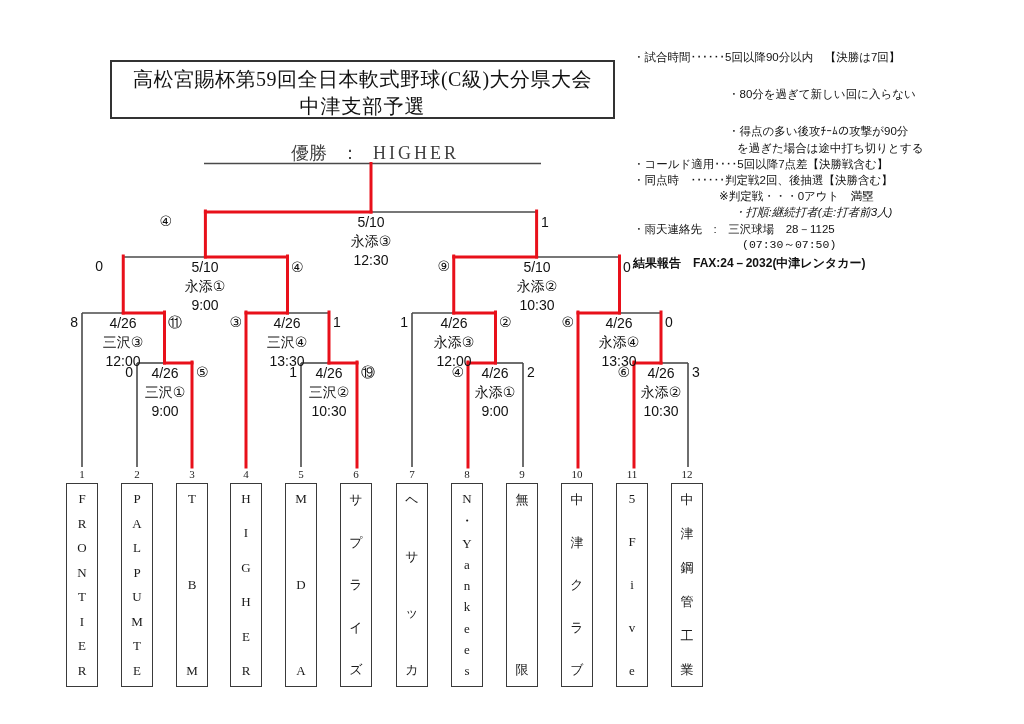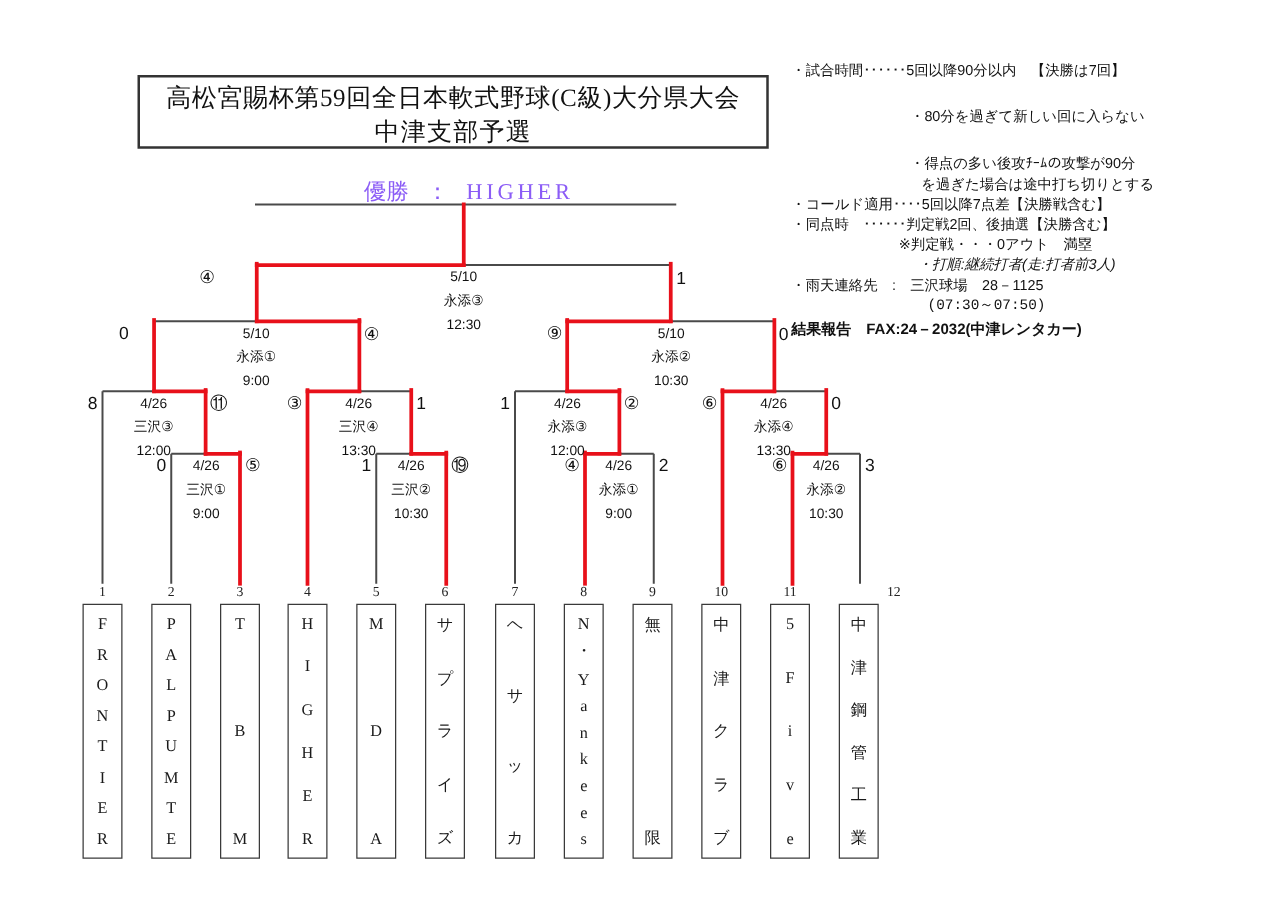--- a/index.html
+++ b/index.html
@@ -4,37 +4,37 @@
 <style>
   html,body{margin:0;padding:0;background:#fff;}
   .page{position:relative;width:1024px;height:724px;background:#ffffff;overflow:hidden;
         font-family:"Liberation Sans","DejaVu Sans",sans-serif;color:#111;}
   .title-box{position:absolute;left:110px;top:60px;width:505px;height:59px;
         border:2px solid #333;text-align:center;box-sizing:border-box;padding-top:4px;
         font-family:"Liberation Serif","DejaVu Serif",serif;}
   .title-box .t1{font-size:20px;line-height:27px;letter-spacing:0.5px;}
   .title-box .t2{font-size:20px;line-height:26px;letter-spacing:1px;}
   .champ{position:absolute;left:210px;top:141px;width:330px;text-align:center;
-        font-family:"Liberation Serif","DejaVu Serif",serif;font-size:18px;color:#8b5cf6;}
+        font-family:"Liberation Serif","DejaVu Serif",serif;font-size:18px;color:#404040;}
   .champ .sep{margin:0 14px;}
   .champ .nm{letter-spacing:3px;}
   .rules{position:absolute;left:633px;top:49px;width:385px;font-size:11.5px;line-height:16.2px;color:#111;}
   .rules .i1{padding-left:95px;margin-top:21px;}
   .rules .i2{padding-left:104px;}
   .rules .i3{padding-left:86px;}
   .rules .i4{padding-left:101px;font-style:italic;}
   .rules .i5{padding-left:109px;font-family:Liberation Mono, monospace;}
   .rules .bold{font-weight:bold;font-size:12px;margin-top:2px;}
   svg.bracket{position:absolute;left:0;top:0;}
   .gray-ln{stroke:var(--line,#4a4a4a);stroke-width:1.6;}
   .red-ln{stroke:var(--red,#e8101a);stroke-width:3;stroke-linecap:square;}
   .score{position:absolute;font-size:14px;color:#111;}
   .score.sl{width:30px;text-align:right;}
   .score.sr{width:36px;text-align:left;}
-  .minfo{position:absolute;width:90px;text-align:center;font-size:11px;line-height:19px;color:#111;}
+  .minfo{position:absolute;width:90px;text-align:center;font-size:14px;line-height:19px;color:#111;}
   .tnum{position:absolute;top:468px;width:32px;height:14px;text-align:center;font-size:11px;
         font-family:"Liberation Serif","DejaVu Serif",serif;color:#222;}
   .tbox{position:absolute;top:483px;width:32px;height:204px;border:1.5px solid #3a3a3a;box-sizing:border-box;
         display:flex;flex-direction:column;justify-content:space-between;align-items:center;
         padding:7px 0;font-family:"Liberation Serif","DejaVu Serif",serif;font-size:13px;color:#1a1a1a;}
 </style>
 </head>
 <body>
 
 <div class="page">
@@ -207,21 +207,21 @@
   <div class="tnum" style="left:121px">2</div>
   <div class="tnum" style="left:176px">3</div>
   <div class="tnum" style="left:230px">4</div>
   <div class="tnum" style="left:285px">5</div>
   <div class="tnum" style="left:340px">6</div>
   <div class="tnum" style="left:396px">7</div>
   <div class="tnum" style="left:451px">8</div>
   <div class="tnum" style="left:506px">9</div>
   <div class="tnum" style="left:561px">10</div>
   <div class="tnum" style="left:616px">11</div>
-  <div class="tnum" style="left:699px">12</div>
+  <div class="tnum" style="left:671px">12</div>
 
   <div class="tbox" style="left:66px">
       <span>F</span>
       <span>R</span>
       <span>O</span>
       <span>N</span>
       <span>T</span>
       <span>I</span>
       <span>E</span>
       <span>R</span>

